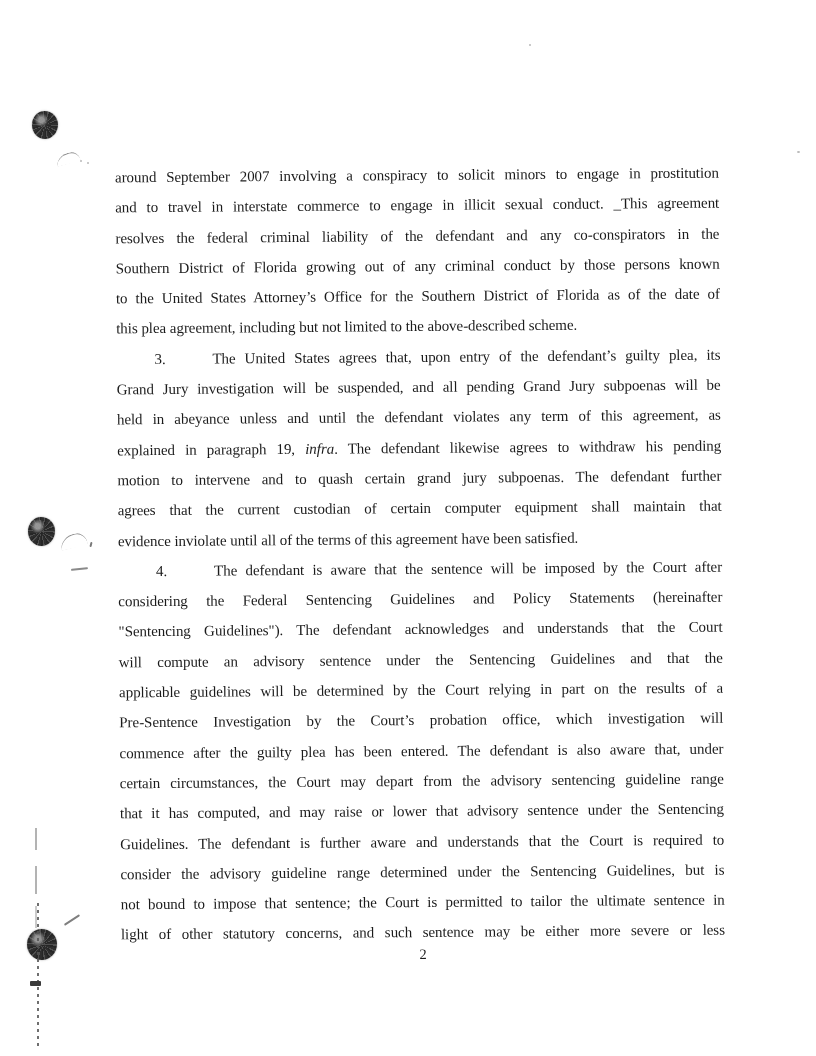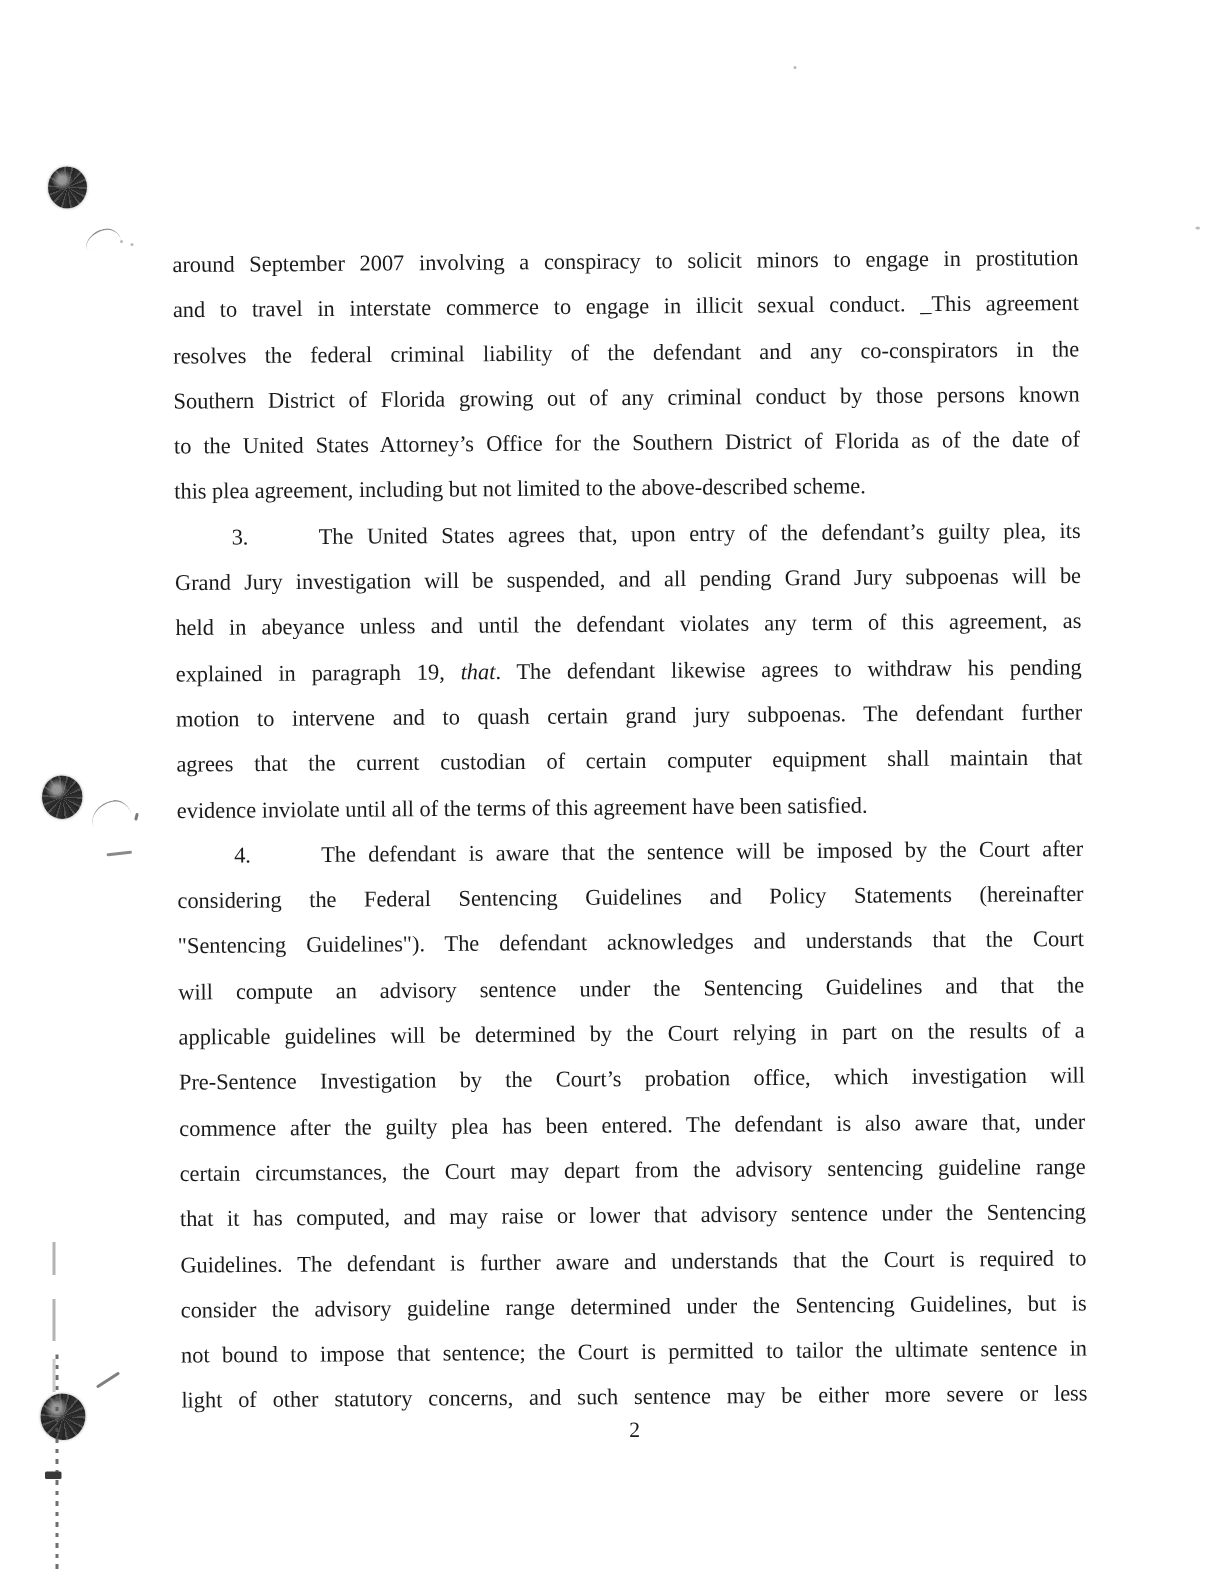--- a/index.html
+++ b/index.html
@@ -113,21 +113,21 @@
     <div class="doc-body" id="doc-body">
         <div class="line"><span>around September 2007 involving a conspiracy to solicit minors to engage in prostitution</span></div>
         <div class="line"><span>and to travel in interstate commerce to engage in illicit sexual conduct. _This agreement</span></div>
         <div class="line"><span>resolves the federal criminal liability of the defendant and any co-conspirators in the</span></div>
         <div class="line"><span>Southern District of Florida growing out of any criminal conduct by those persons known</span></div>
         <div class="line"><span>to the United States Attorney’s Office for the Southern District of Florida as of the date of</span></div>
         <div class="line endline"><span>this plea agreement, including but not limited to the above-described scheme.</span></div>
         <div class="line firstline"><span class="pnum">3.</span><span>The United States agrees that, upon entry of the defendant’s guilty plea, its</span></div>
         <div class="line"><span>Grand Jury investigation will be suspended, and all pending Grand Jury subpoenas will be</span></div>
         <div class="line"><span>held in abeyance unless and until the defendant violates any term of this agreement, as</span></div>
-        <div class="line"><span>explained in paragraph 19, </span><span class="it">that</span><span>.  The defendant likewise agrees to withdraw his pending</span></div>
+        <div class="line"><span>explained in paragraph 19, </span><span class="it">infra</span><span>.  The defendant likewise agrees to withdraw his pending</span></div>
         <div class="line"><span>motion to intervene and to quash certain grand jury subpoenas.  The defendant further</span></div>
         <div class="line"><span>agrees that the current custodian of certain computer equipment shall maintain that</span></div>
         <div class="line endline"><span>evidence inviolate until all of the terms of this agreement have been satisfied.</span></div>
         <div class="line firstline"><span class="pnum">4.</span><span>The defendant is aware that the sentence will be imposed by the Court after</span></div>
         <div class="line"><span>considering the Federal Sentencing Guidelines and Policy Statements (hereinafter</span></div>
         <div class="line"><span>"Sentencing Guidelines").  The defendant acknowledges and understands that the Court</span></div>
         <div class="line"><span>will compute an advisory sentence under the Sentencing Guidelines and that the</span></div>
         <div class="line"><span>applicable guidelines will be determined by the Court relying in part on the results of a</span></div>
         <div class="line"><span>Pre-Sentence Investigation by the Court’s probation office, which investigation will</span></div>
         <div class="line"><span>commence after the guilty plea has been entered.  The defendant is also aware that, under</span></div>

